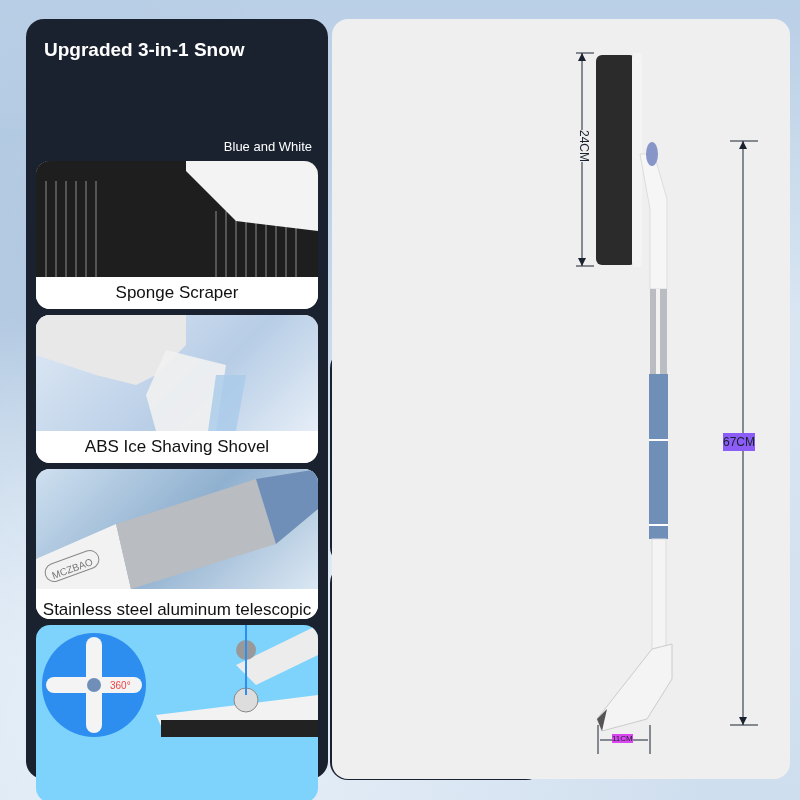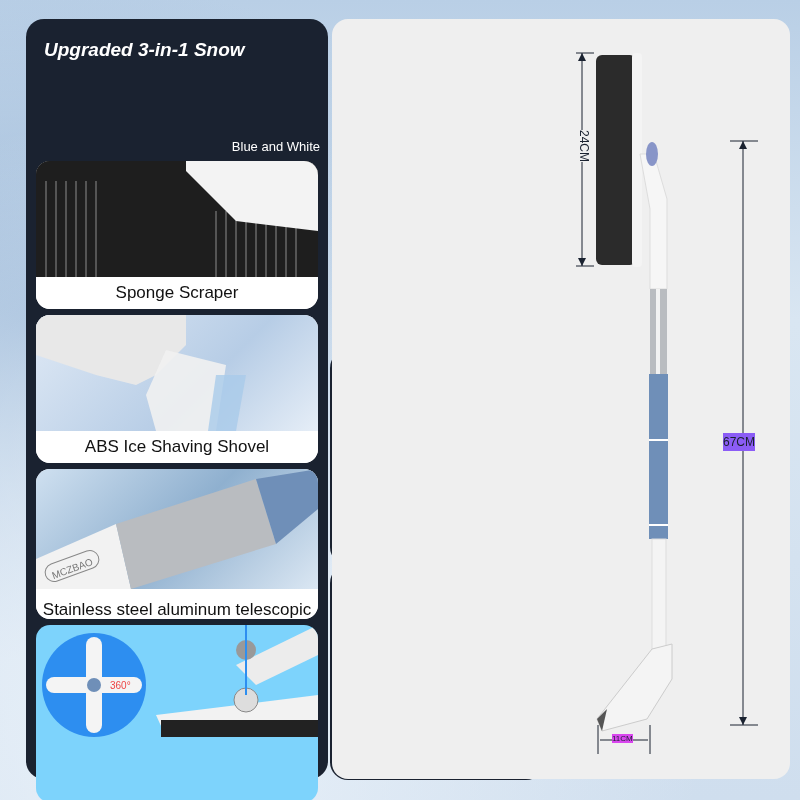--- a/index.html
+++ b/index.html
@@ -1,20 +1,20 @@
 <!DOCTYPE html>
 <html><head>
 <meta charset="utf-8">
 <style>
 *{box-sizing:border-box;margin:0;padding:0}
 body{width:800px;height:800px;overflow:hidden;font-family:"Liberation Sans",sans-serif;background:linear-gradient(180deg,#b9cfe6 0%,#d9e6f2 40%,#cfdeee 100%);position:relative}
 .bg-snow{position:absolute;left:0;top:0;width:800px;height:800px;background:radial-gradient(ellipse at 20% 90%,#e9f1f9 0%,rgba(233,241,249,0) 60%),radial-gradient(ellipse at 5% 40%,#9bb8d8 0%,rgba(155,184,216,0) 50%)}
 .left-panel{position:absolute;left:26px;top:19px;width:302px;height:760px;background:#1a2230;border-radius:18px}
-.title{position:absolute;left:18px;top:18px;color:#fff;font-weight:bold;font-style:italic;font-size:19px;line-height:26px;width:260px}
-.variant{position:absolute;right:8px;top:120px;color:#fff;font-size:13px}
+.title{position:absolute;left:18px;top:18px;color:#fff;font-weight:bold;font-size:19px;line-height:26px;width:260px}
+.variant{position:absolute;right:16px;top:120px;color:#fff;font-size:13px}
 .card{position:absolute;left:10px;width:282px;border-radius:14px;overflow:hidden;background:#fff}
 .card .img{position:absolute;left:0;top:0;right:0}
 .card .cap{position:absolute;left:0;right:0;bottom:0;background:#fff;color:#111;text-align:center;font-size:17px}
 .mid-card{position:absolute;width:214px;background:#1a2230;border-radius:18px;padding:8px}
 .mid-inner{position:relative;width:100%;height:100%;background:#fff;border-radius:12px;overflow:hidden}
 .right-panel{position:absolute;left:332px;top:19px;width:458px;height:760px;background:#efefef;border-radius:16px}
 .dimtext{position:absolute;color:#1a2230;font-size:12px}
 </style>
 </head>
 <body>

